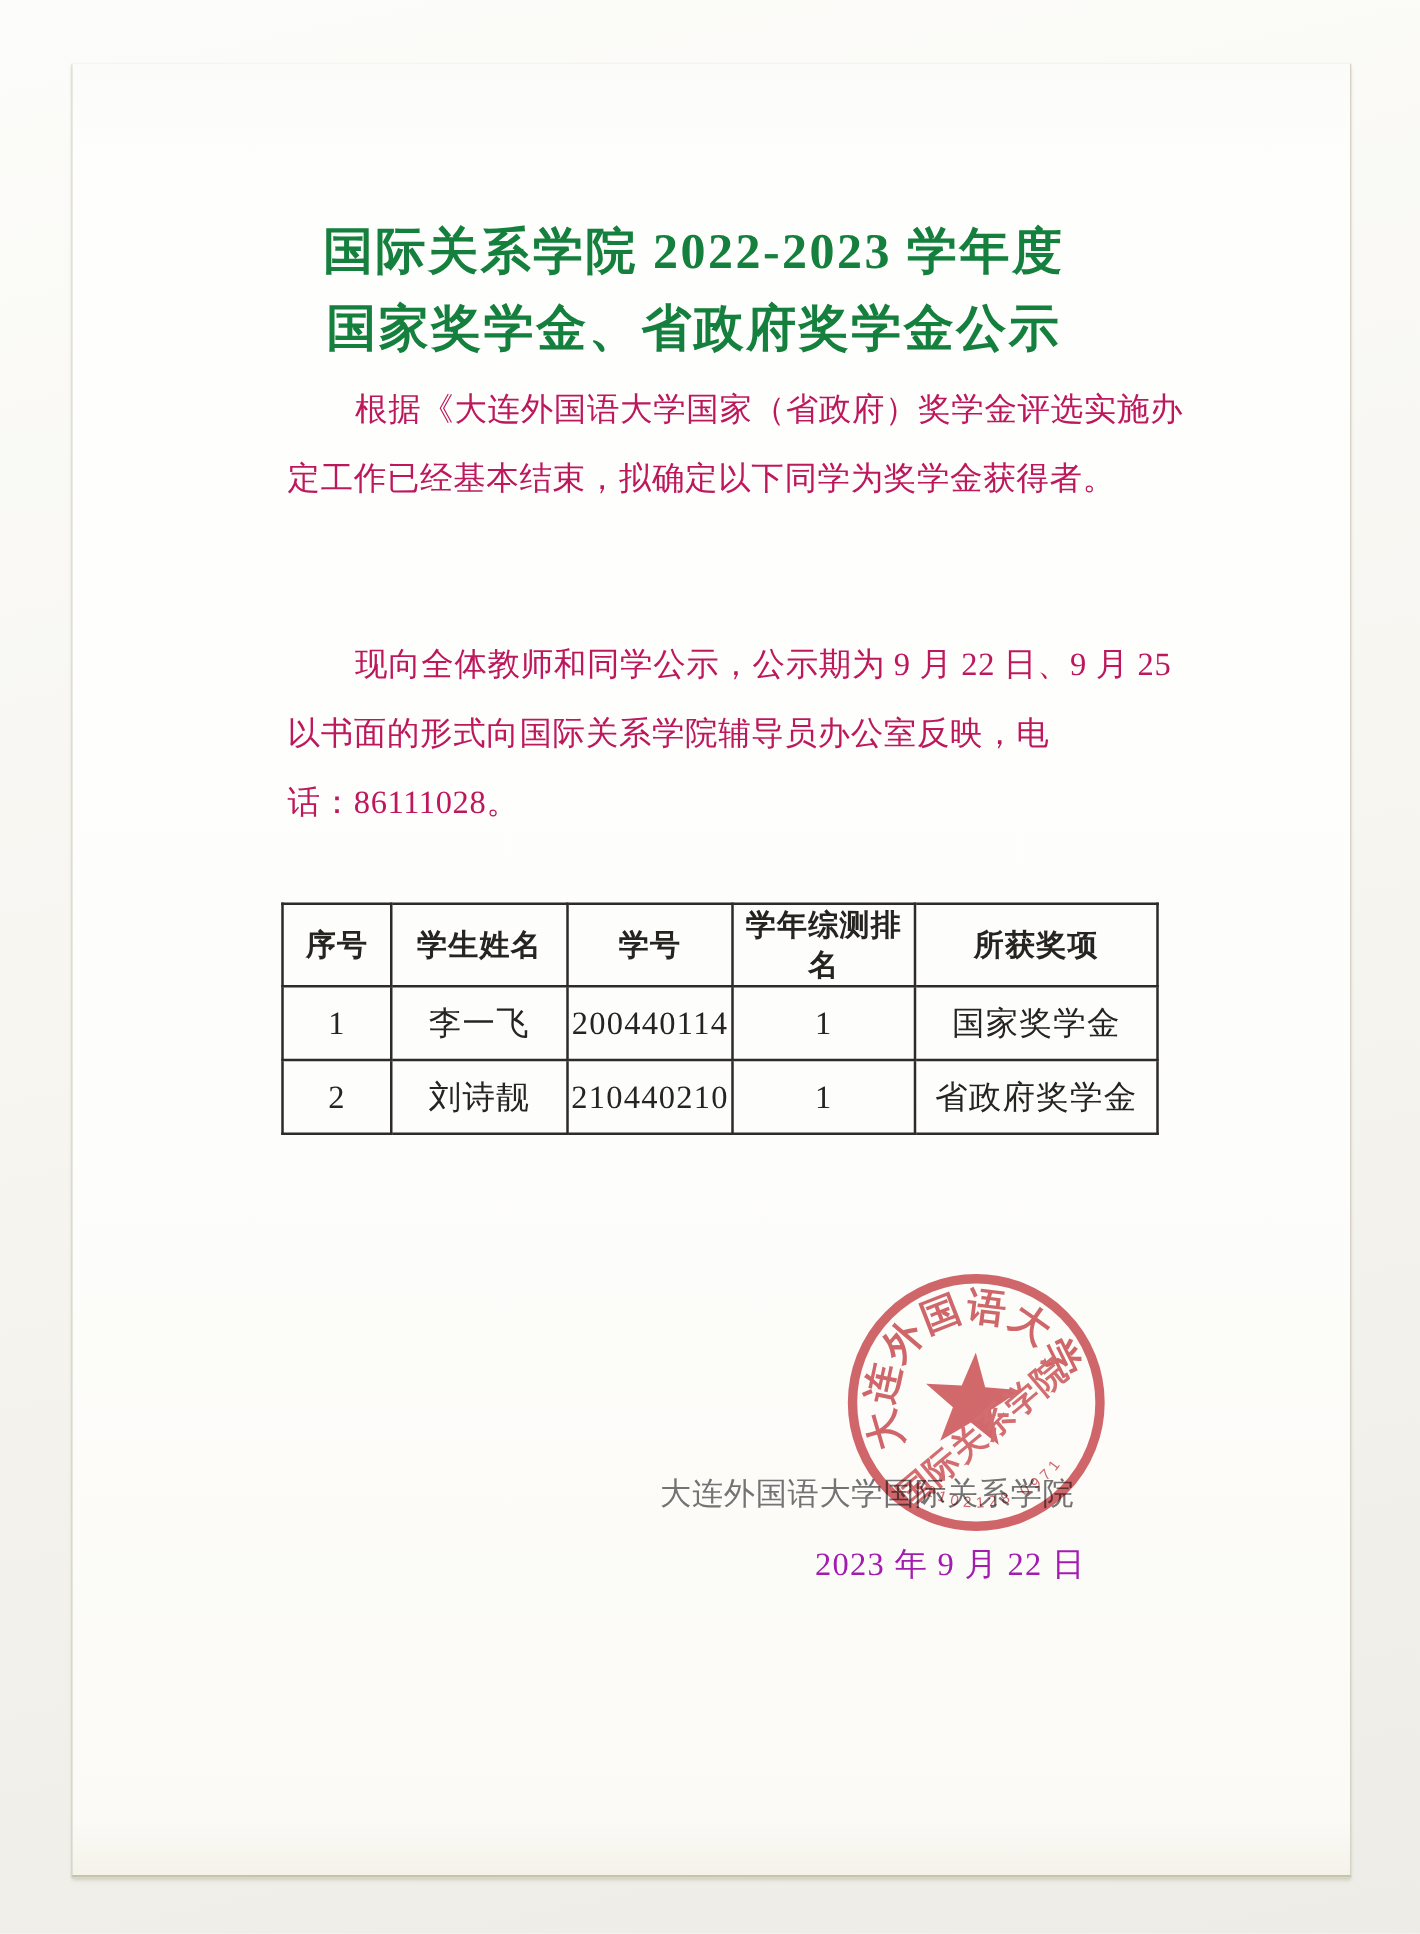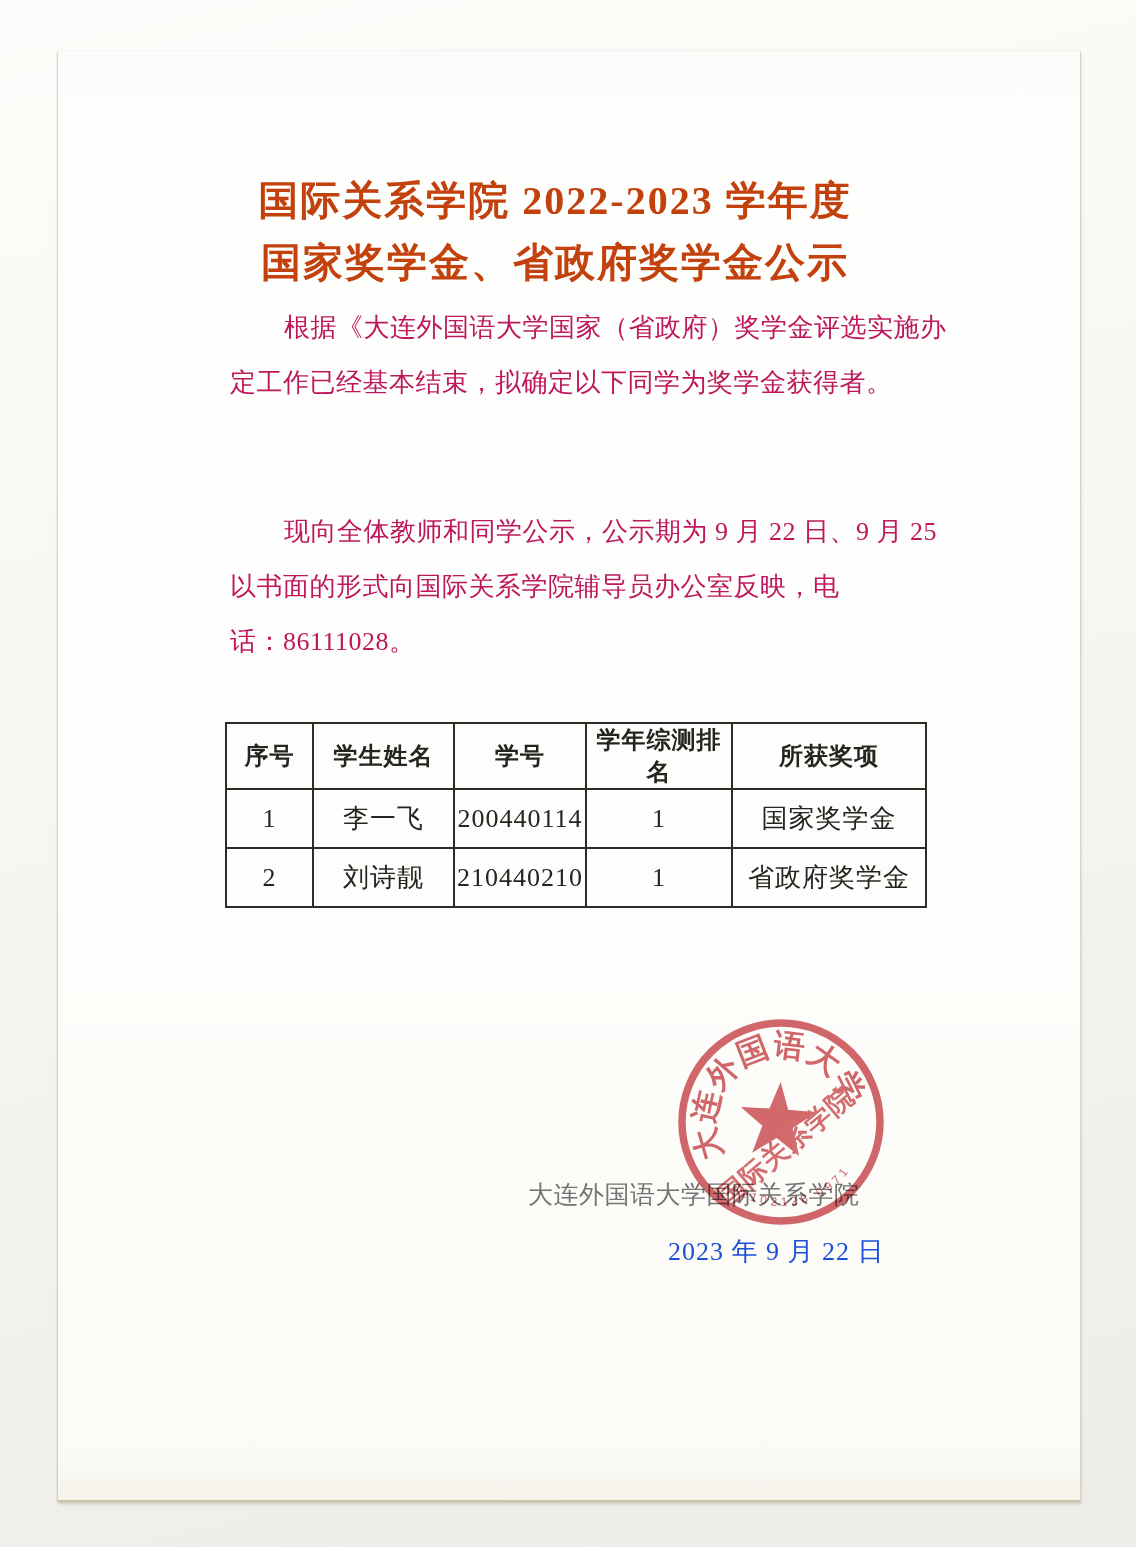--- a/index.html
+++ b/index.html
@@ -30,21 +30,21 @@
     position: absolute;
     left: 205px;
     top: 170px;
     width: 700px;
     margin: 0;
     text-align: center;
     font-size: 40px;
     font-weight: bold;
     line-height: 62px;
     letter-spacing: 2px;
-    color: #c2410c;
+    color: #15803d;
   }
   .title .tline { display: block; }
   .para {
     position: absolute;
     left: 230px;
     width: 700px;
     font-size: 26px;
     color: #be185d;
   }
   .para-1 { top: 300px; }
@@ -93,22 +93,21 @@
     white-space: nowrap;
     color: #737373;
   }
   .doc-date {
     position: absolute;
     left: 652px;
     top: 1234px;
     font-size: 26px;
     letter-spacing: 1px;
     white-space: nowrap;
-    color: #1d4ed8;
-    margin-left: 16px;
+    color: #a21caf;
   }
   .seal {
     position: absolute;
     left: 671px;
     top: 1012px;
     width: 220px;
     height: 220px;
     opacity: 0.88;
     mix-blend-mode: multiply;
   }

